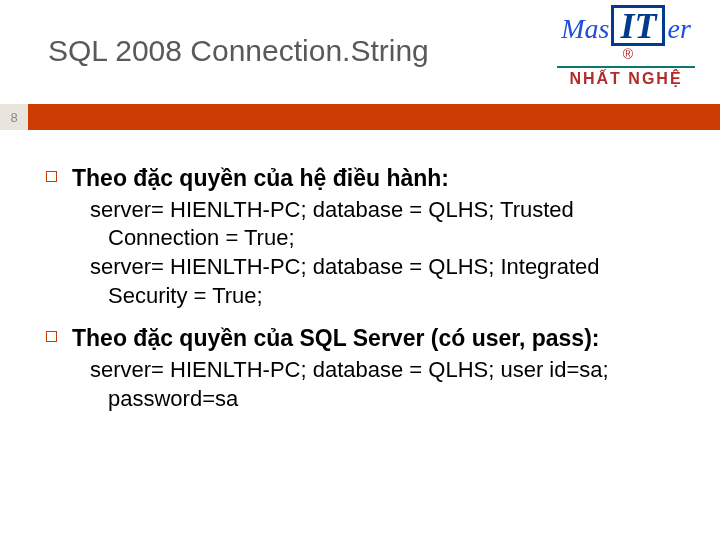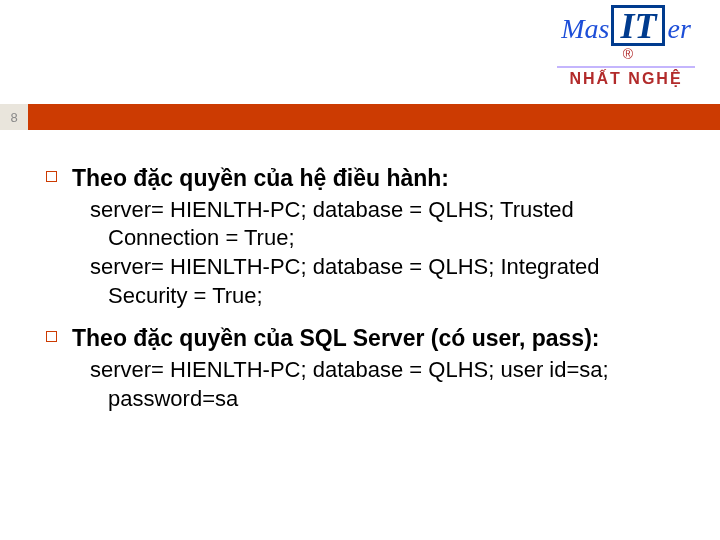--- a/index.html
+++ b/index.html
@@ -59,21 +59,21 @@
   .logo-reg {
     font-size: 14px;
     color: #b22b2b;
     vertical-align: top;
     margin-left: 4px;
   }
   .logo-sub {
     font-size: 16px;
     font-weight: 700;
     color: #b22b2b;
-    border-top: 2px solid #c4b5fd;
+    border-top: 2px solid #0f766e;
     padding-top: 2px;
     margin-top: 2px;
     letter-spacing: 2px;
   }
   .accent {
     height: 26px;
     background: #cc3b02;
     position: relative;
     margin-top: 0;
   }
@@ -119,20 +119,21 @@
     font-size: 22px;
   }
   .bullet-body.extra {
     margin-top: 0;
   }
 </style>
 </head>
 <body>
 
 <div class="header">
+  <div class="title">SQL 2008 Connection.String</div>
   <div class="logo">
     <div>
       <span class="logo-master">Mas</span><span class="logo-it">IT</span><span class="logo-master">er</span><span class="logo-reg">®</span>
     </div>
     <div class="logo-sub">NHẤT NGHỆ</div>
   </div>
 </div>
 
 <div class="accent">
   <div class="pagenum">8</div>

